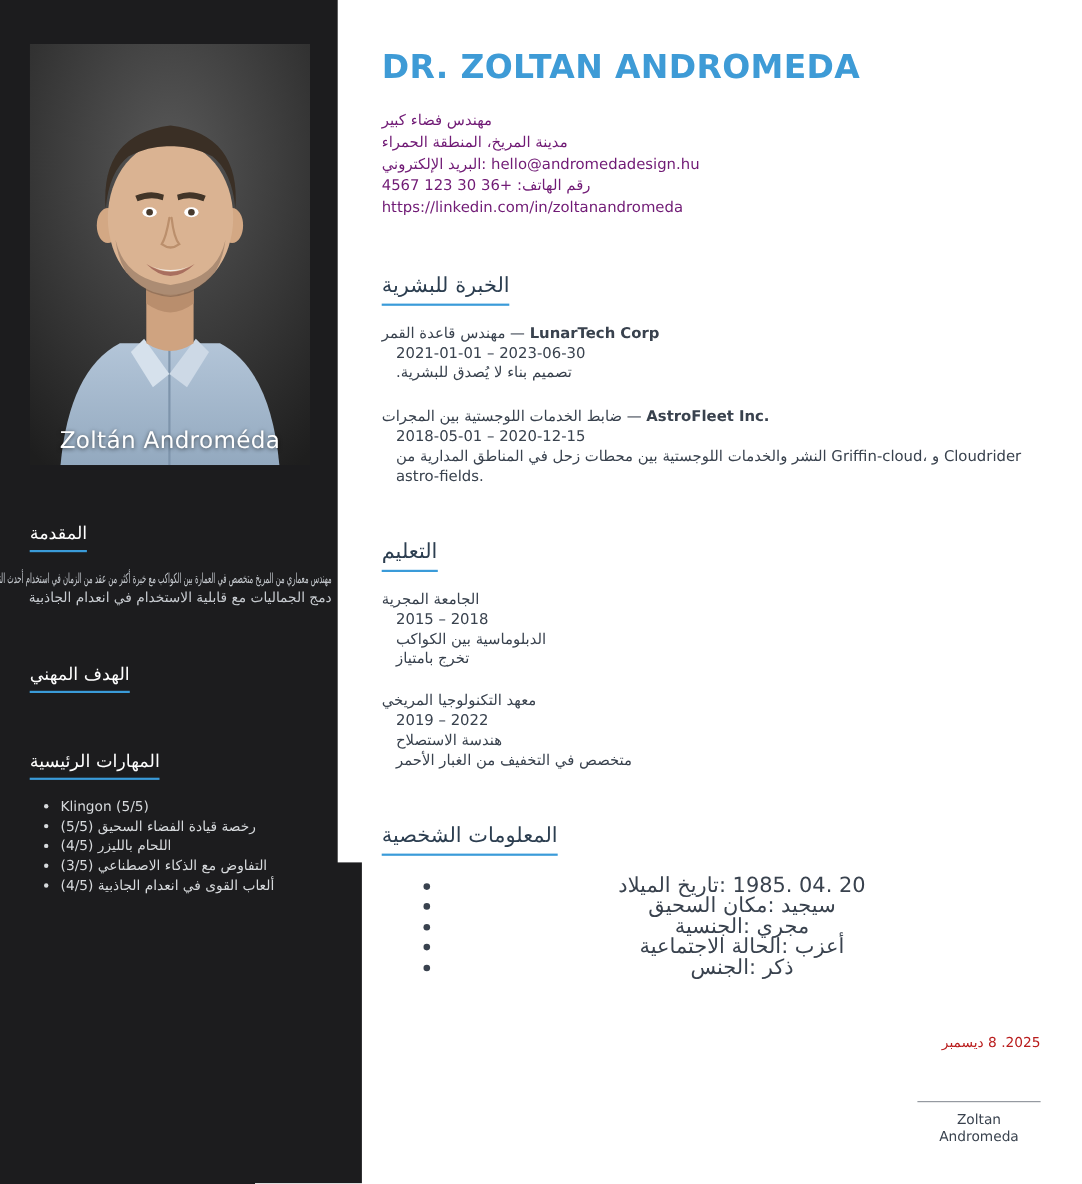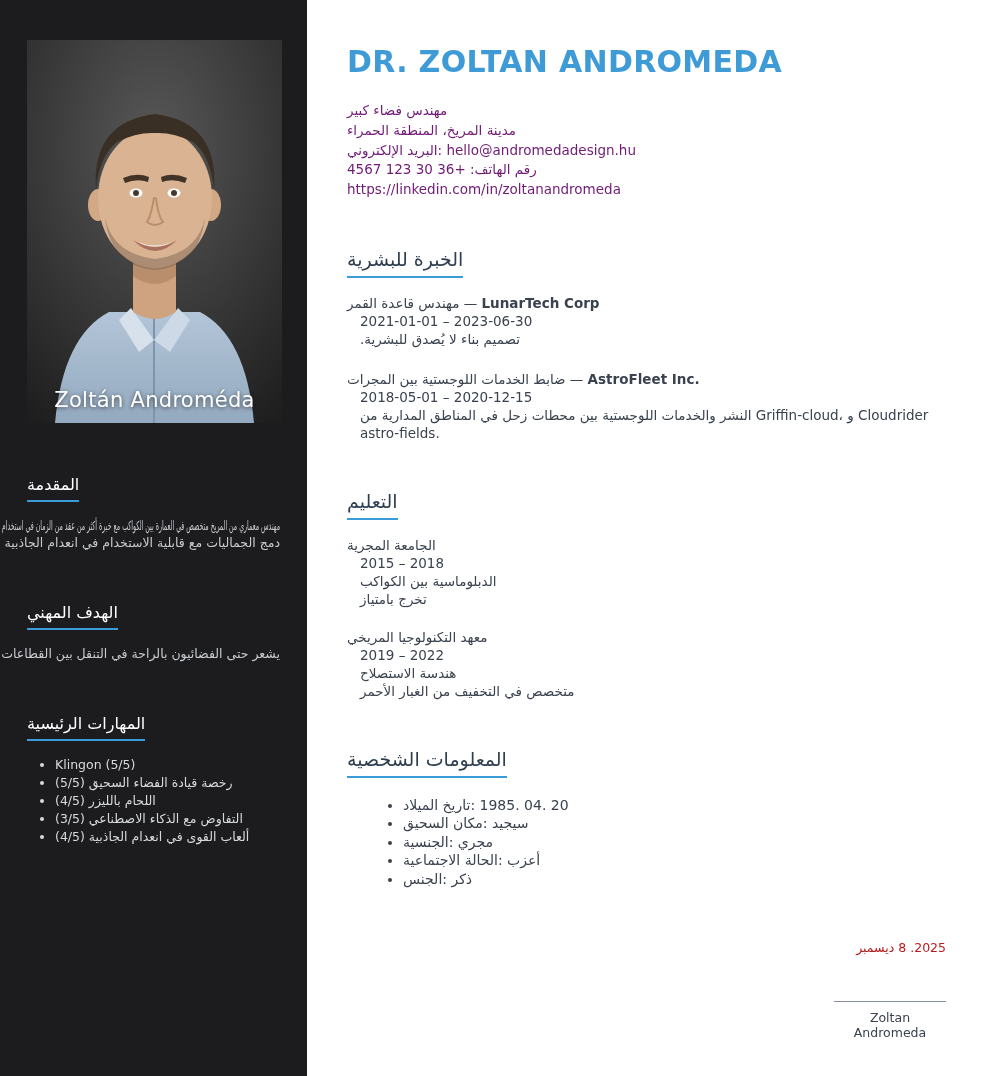--- a/index.html
+++ b/index.html
@@ -1,20 +1,20 @@
 <!DOCTYPE html>
 <html style="--accent: #3A9BD9; --title-blue: #3E9BD6; --heading-dark: #2C3E50; --sidebar-bg: #1C1C1E;"><head>
 <meta charset="utf-8">
 <style>
   html,body{margin:0;padding:0;background:#ffffff;}
   .page{position:relative;width:984px;height:1076px;overflow:hidden;background:#fff;
         font-family:"DejaVu Sans",sans-serif;color:#39424E;}
 
   
-  .sidebar{position:absolute;left:0;top:0;width:307px;height:1076px;background:var(--sidebar-bg,#1C1C1E);color:#d7dadd;}
+  .sidebar{position:absolute;left:0;top:0;width:307px;height:1076px;background:var(--sidebar-bg,#1C1C1E);color:#d7dadd;padding-left:22px;}
   .photo-wrap{position:absolute;left:27px;top:40px;width:255px;height:383px;overflow:hidden;}
   .photo-wrap svg{display:block;width:255px;height:383px;}
   .photo-name{position:absolute;left:0;right:0;bottom:11px;text-align:center;font-size:21px;
               color:#ffffff;text-shadow:0 1px 4px rgba(0,0,0,.65);letter-spacing:.3px;}
   .sb-content{position:absolute;top:423px;left:0;right:0;bottom:0;overflow:hidden;border-radius:21px;}
   .sb-section{margin-top:52px;}
   .sb-h-wrap{margin:0 27px;text-align:left;}
   .sb-h{display:inline-block;font-size:16px;color:#ffffff;padding-bottom:6px;
         border-bottom:2px solid var(--accent,#3A9BD9);}
   .sb-par{margin-top:15px;overflow:hidden;direction:rtl;text-align:right;
@@ -36,21 +36,21 @@
   .m-h{display:inline-block;font-size:19px;color:var(--heading-dark,#2C3E50);padding-bottom:6px;
        border-bottom:2px solid var(--accent,#3A9BD9);}
   .jobs,.schools{margin-top:16px;font-size:13.5px;line-height:18px;}
   .job + .job{margin-top:22px;}
   .job-title{text-align:left;}
   .job-title strong{font-weight:700;}
   .job-meta,.job-desc{padding-left:13px;text-align:left;}
   .school + .school{margin-top:20px;}
   .school-name{text-align:left;}
   .school-meta{padding-left:13px;text-align:left;}
-  .personal-list{margin:18px 0 0;padding:0 0 0 56px;list-style:disc;font-size:14px;line-height:18.5px;}
+  .personal-list{margin:18px 0 0;padding:0 0 0 56px;list-style:disc;font-size:19px;line-height:18.5px;text-align:center;}
   .footer-date{margin-top:52px;text-align:right;font-size:12.5px;color:#b91c1c;}
   .signature{margin-top:46px;display:flex;justify-content:flex-end;}
   .signature-inner{width:112px;border-top:1px solid #8a9097;padding-top:8px;text-align:center;
                    font-size:12.5px;color:#39424E;}
 </style>
 </head>
 <body>
 
 <div class="page">
 
@@ -110,23 +110,20 @@
       <section class="sb-section">
         <div class="sb-h-wrap"><span class="sb-h" dir="rtl">المقدمة</span></div>
         <div class="sb-par">
           <div class="ln squish">مهندس معماري من المريخ متخصص في العمارة بين الكواكب مع خبرة أكثر من عقد من الزمان في استخدام أحدث التقنيات</div>
           <div class="ln">دمج الجماليات مع قابلية الاستخدام في انعدام الجاذبية</div>
         </div>
       </section>
 
       <section class="sb-section">
         <div class="sb-h-wrap"><span class="sb-h" dir="rtl">الهدف المهني</span></div>
-        <div class="sb-par">
-          <div class="ln">يشعر حتى الفضائيون بالراحة في التنقل بين القطاعات</div>
-        </div>
       </section>
 
       <section class="sb-section">
         <div class="sb-h-wrap"><span class="sb-h" dir="rtl">المهارات الرئيسية</span></div>
         <ul class="skills-list">
 
             <li><span>Klingon (5/5)</span></li>
 
             <li><span>رخصة قيادة الفضاء السحيق (5/5)</span></li>
 

